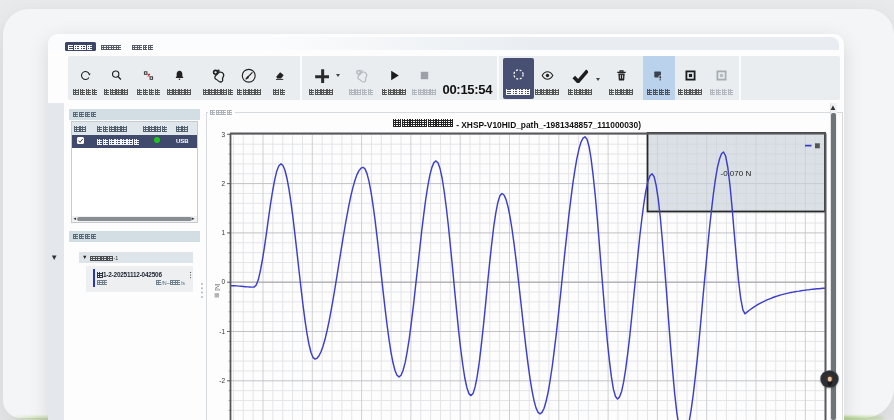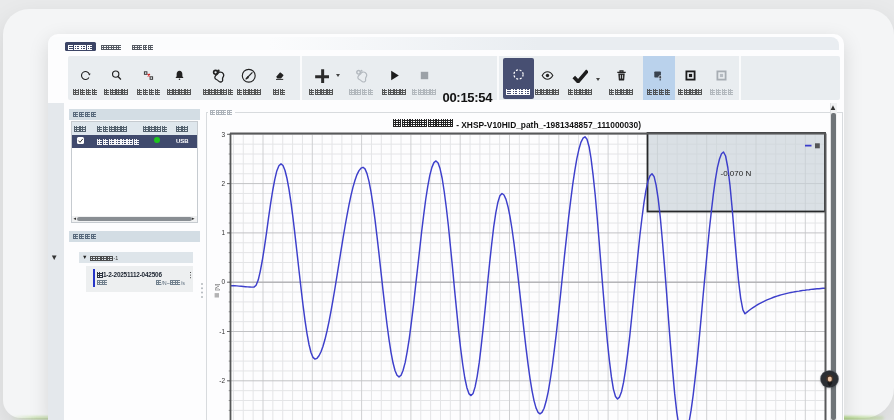--- a/index.html
+++ b/index.html
@@ -61,21 +61,21 @@
     </svg>
     <div style="position:absolute;left:283.5px;top:54.2px;width:60px;text-align:center;line-height:6px"><i class="h" style="width:5.6px;height:5.6px;margin-right:0.5px;opacity:0.85;color:#a9afb5"></i><i class="h" style="width:5.6px;height:5.6px;margin-right:0.5px;opacity:0.85;color:#a9afb5"></i><i class="h" style="width:5.6px;height:5.6px;margin-right:0.5px;opacity:0.85;color:#a9afb5"></i><i class="h" style="width:5.6px;height:5.6px;margin-right:0.5px;opacity:0.85;color:#a9afb5"></i></div>
     <svg style="position:absolute;left:339.5px;top:35.0px" width="13" height="13" viewBox="0 0 13 13">
       <path d="M3.2 1.8v9.4l7.6-4.7z" fill="#1c1c1c"></path>
     </svg>
     <div style="position:absolute;left:316.0px;top:54.2px;width:60px;text-align:center;line-height:6px"><i class="h" style="width:5.6px;height:5.6px;margin-right:0.5px;opacity:0.85;color:#3c3c3c"></i><i class="h" style="width:5.6px;height:5.6px;margin-right:0.5px;opacity:0.85;color:#3c3c3c"></i><i class="h" style="width:5.6px;height:5.6px;margin-right:0.5px;opacity:0.85;color:#3c3c3c"></i><i class="h" style="width:5.6px;height:5.6px;margin-right:0.5px;opacity:0.85;color:#3c3c3c"></i></div>
     <svg style="position:absolute;left:369.5px;top:35.0px" width="13" height="13" viewBox="0 0 13 13">
       <rect x="2.8" y="2.8" width="7.4" height="7.4" fill="#9ba1a7"></rect>
     </svg>
     <div style="position:absolute;left:346.0px;top:54.2px;width:60px;text-align:center;line-height:6px"><i class="h" style="width:5.6px;height:5.6px;margin-right:0.5px;opacity:0.85;color:#a9afb5"></i><i class="h" style="width:5.6px;height:5.6px;margin-right:0.5px;opacity:0.85;color:#a9afb5"></i><i class="h" style="width:5.6px;height:5.6px;margin-right:0.5px;opacity:0.85;color:#a9afb5"></i><i class="h" style="width:5.6px;height:5.6px;margin-right:0.5px;opacity:0.85;color:#a9afb5"></i></div>
-    <div class="abs" style="left:394.5px;top:56px;font-size:13px;font-weight:bold;color:#111;letter-spacing:-0.3px">00:15:54</div>
+    <div class="abs" style="left:394.5px;top:48px;font-size:13px;font-weight:bold;color:#111;letter-spacing:-0.3px">00:15:54</div>
     <div class="abs" style="left:455px;top:23.5px;width:30.5px;height:41.5px;background:#474f72;border-radius:2px"></div>
     <svg style="position:absolute;left:463.7px;top:34.0px" width="13" height="13" viewBox="0 0 13 13">
       <circle cx="6.5" cy="6.5" r="4.6" fill="none" stroke="#fff" stroke-width="1.2" stroke-dasharray="2 1.7"></circle>
     </svg>
     <div class="abs" style="left:440.2px;top:54.2px;width:60px;text-align:center;line-height:6px"><i class="h" style="width:5.6px;height:5.6px;margin-right:0.5px;opacity:1;color:#fff"></i><i class="h" style="width:5.6px;height:5.6px;margin-right:0.5px;opacity:1;color:#fff"></i><i class="h" style="width:5.6px;height:5.6px;margin-right:0.5px;opacity:1;color:#fff"></i><i class="h" style="width:5.6px;height:5.6px;margin-right:0.5px;opacity:1;color:#fff"></i></div>
     <svg style="position:absolute;left:492.8px;top:35.0px" width="13" height="13" viewBox="0 0 13 13">
       <path d="M1.2 6.5C2.6 4 4.4 2.8 6.5 2.8S10.4 4 11.8 6.5C10.4 9 8.6 10.2 6.5 10.2S2.6 9 1.2 6.5z" fill="none" stroke="#222" stroke-width="1.1"></path>
       <circle cx="6.5" cy="6.5" r="1.7" fill="#222"></circle>
     </svg>
     <div style="position:absolute;left:469.3px;top:54.2px;width:60px;text-align:center;line-height:6px"><i class="h" style="width:5.6px;height:5.6px;margin-right:0.5px;opacity:0.85;color:#3c3c3c"></i><i class="h" style="width:5.6px;height:5.6px;margin-right:0.5px;opacity:0.85;color:#3c3c3c"></i><i class="h" style="width:5.6px;height:5.6px;margin-right:0.5px;opacity:0.85;color:#3c3c3c"></i><i class="h" style="width:5.6px;height:5.6px;margin-right:0.5px;opacity:0.85;color:#3c3c3c"></i></div>

